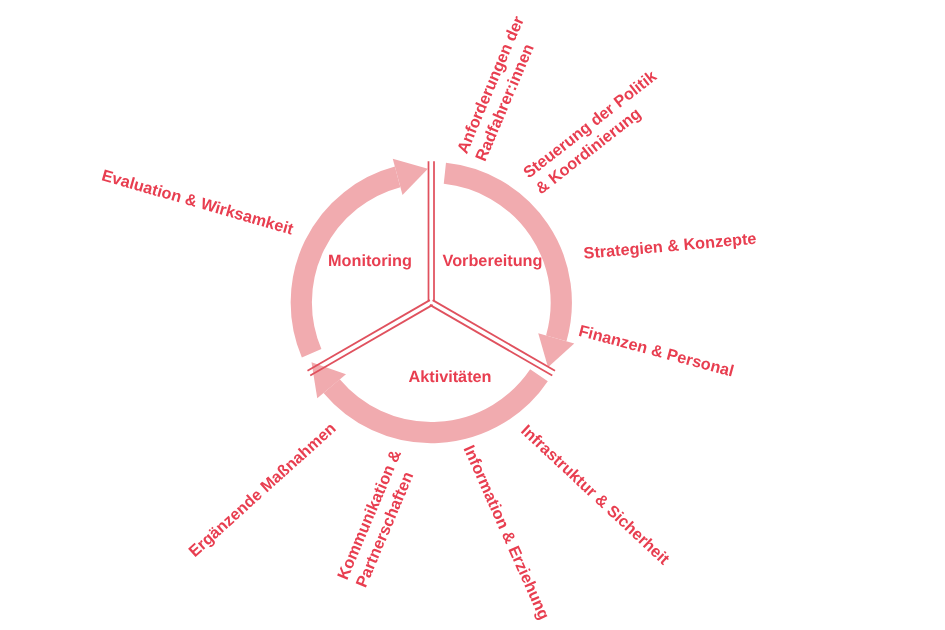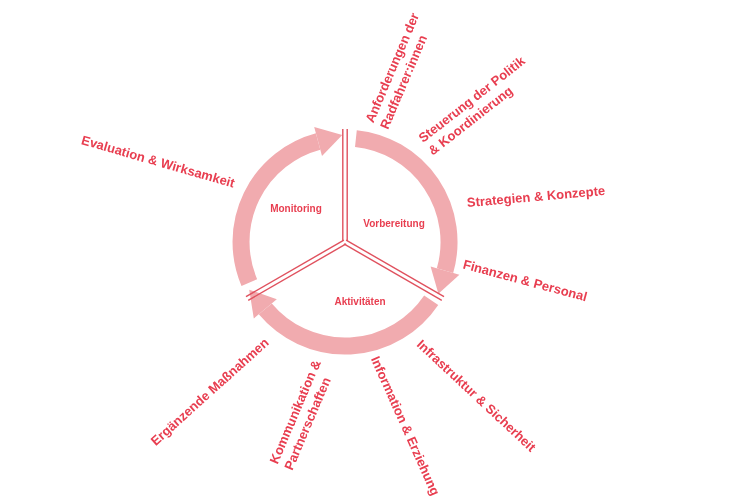--- a/index.html
+++ b/index.html
@@ -27,21 +27,21 @@
     line-height:16px;
     white-space:nowrap;
     text-align:left;
     transform:translate(-50%,-50%) rotate(var(--r,0deg));
     transform-origin:center center;
   }
   .lbl span{display:block;}
   .inner-lbl{
     position:absolute;
     color:var(--text);
-    font-size:10px;
+    font-size:13px;
     font-weight:600;
     white-space:nowrap;
     transform:translate(-50%,-50%);
   }
 </style>
 </head>
 <body>
 
 <div class="stage">
 
@@ -63,21 +63,21 @@
       <line class="wedge-line" x1="342.8" y1="241" x2="342.8" y2="129"></line>
       <line class="wedge-line" x1="347.2" y1="241" x2="347.2" y2="129"></line>
       <line class="wedge-line" x1="343.9" y1="243.9" x2="441.8" y2="300.4"></line>
       <line class="wedge-line" x1="346.1" y1="240.1" x2="444.0" y2="296.6"></line>
       <line class="wedge-line" x1="346.1" y1="243.9" x2="248.2" y2="300.4"></line>
       <line class="wedge-line" x1="343.9" y1="240.1" x2="246.0" y2="296.6"></line>
     </g>
   </svg>
 
   <div class="inner-lbl" style="left:296px;top:208px">Monitoring</div>
-  <div class="inner-lbl" style="left:394px;top:223px">Vorbereitung</div>
+  <div class="inner-lbl" style="left:394px;top:208px">Vorbereitung</div>
   <div class="inner-lbl" style="left:360px;top:301px">Aktivitäten</div>
 
   <div class="lbl" style="left:158px;top:162px;--r:16deg">
     <span>Evaluation &amp; Wirksamkeit</span>
   </div>
 
   <div class="lbl" style="left:400px;top:71px;--r:-67deg">
     <span>Anforderungen der</span>
     <span>Radfahrer:innen</span>
   </div>

